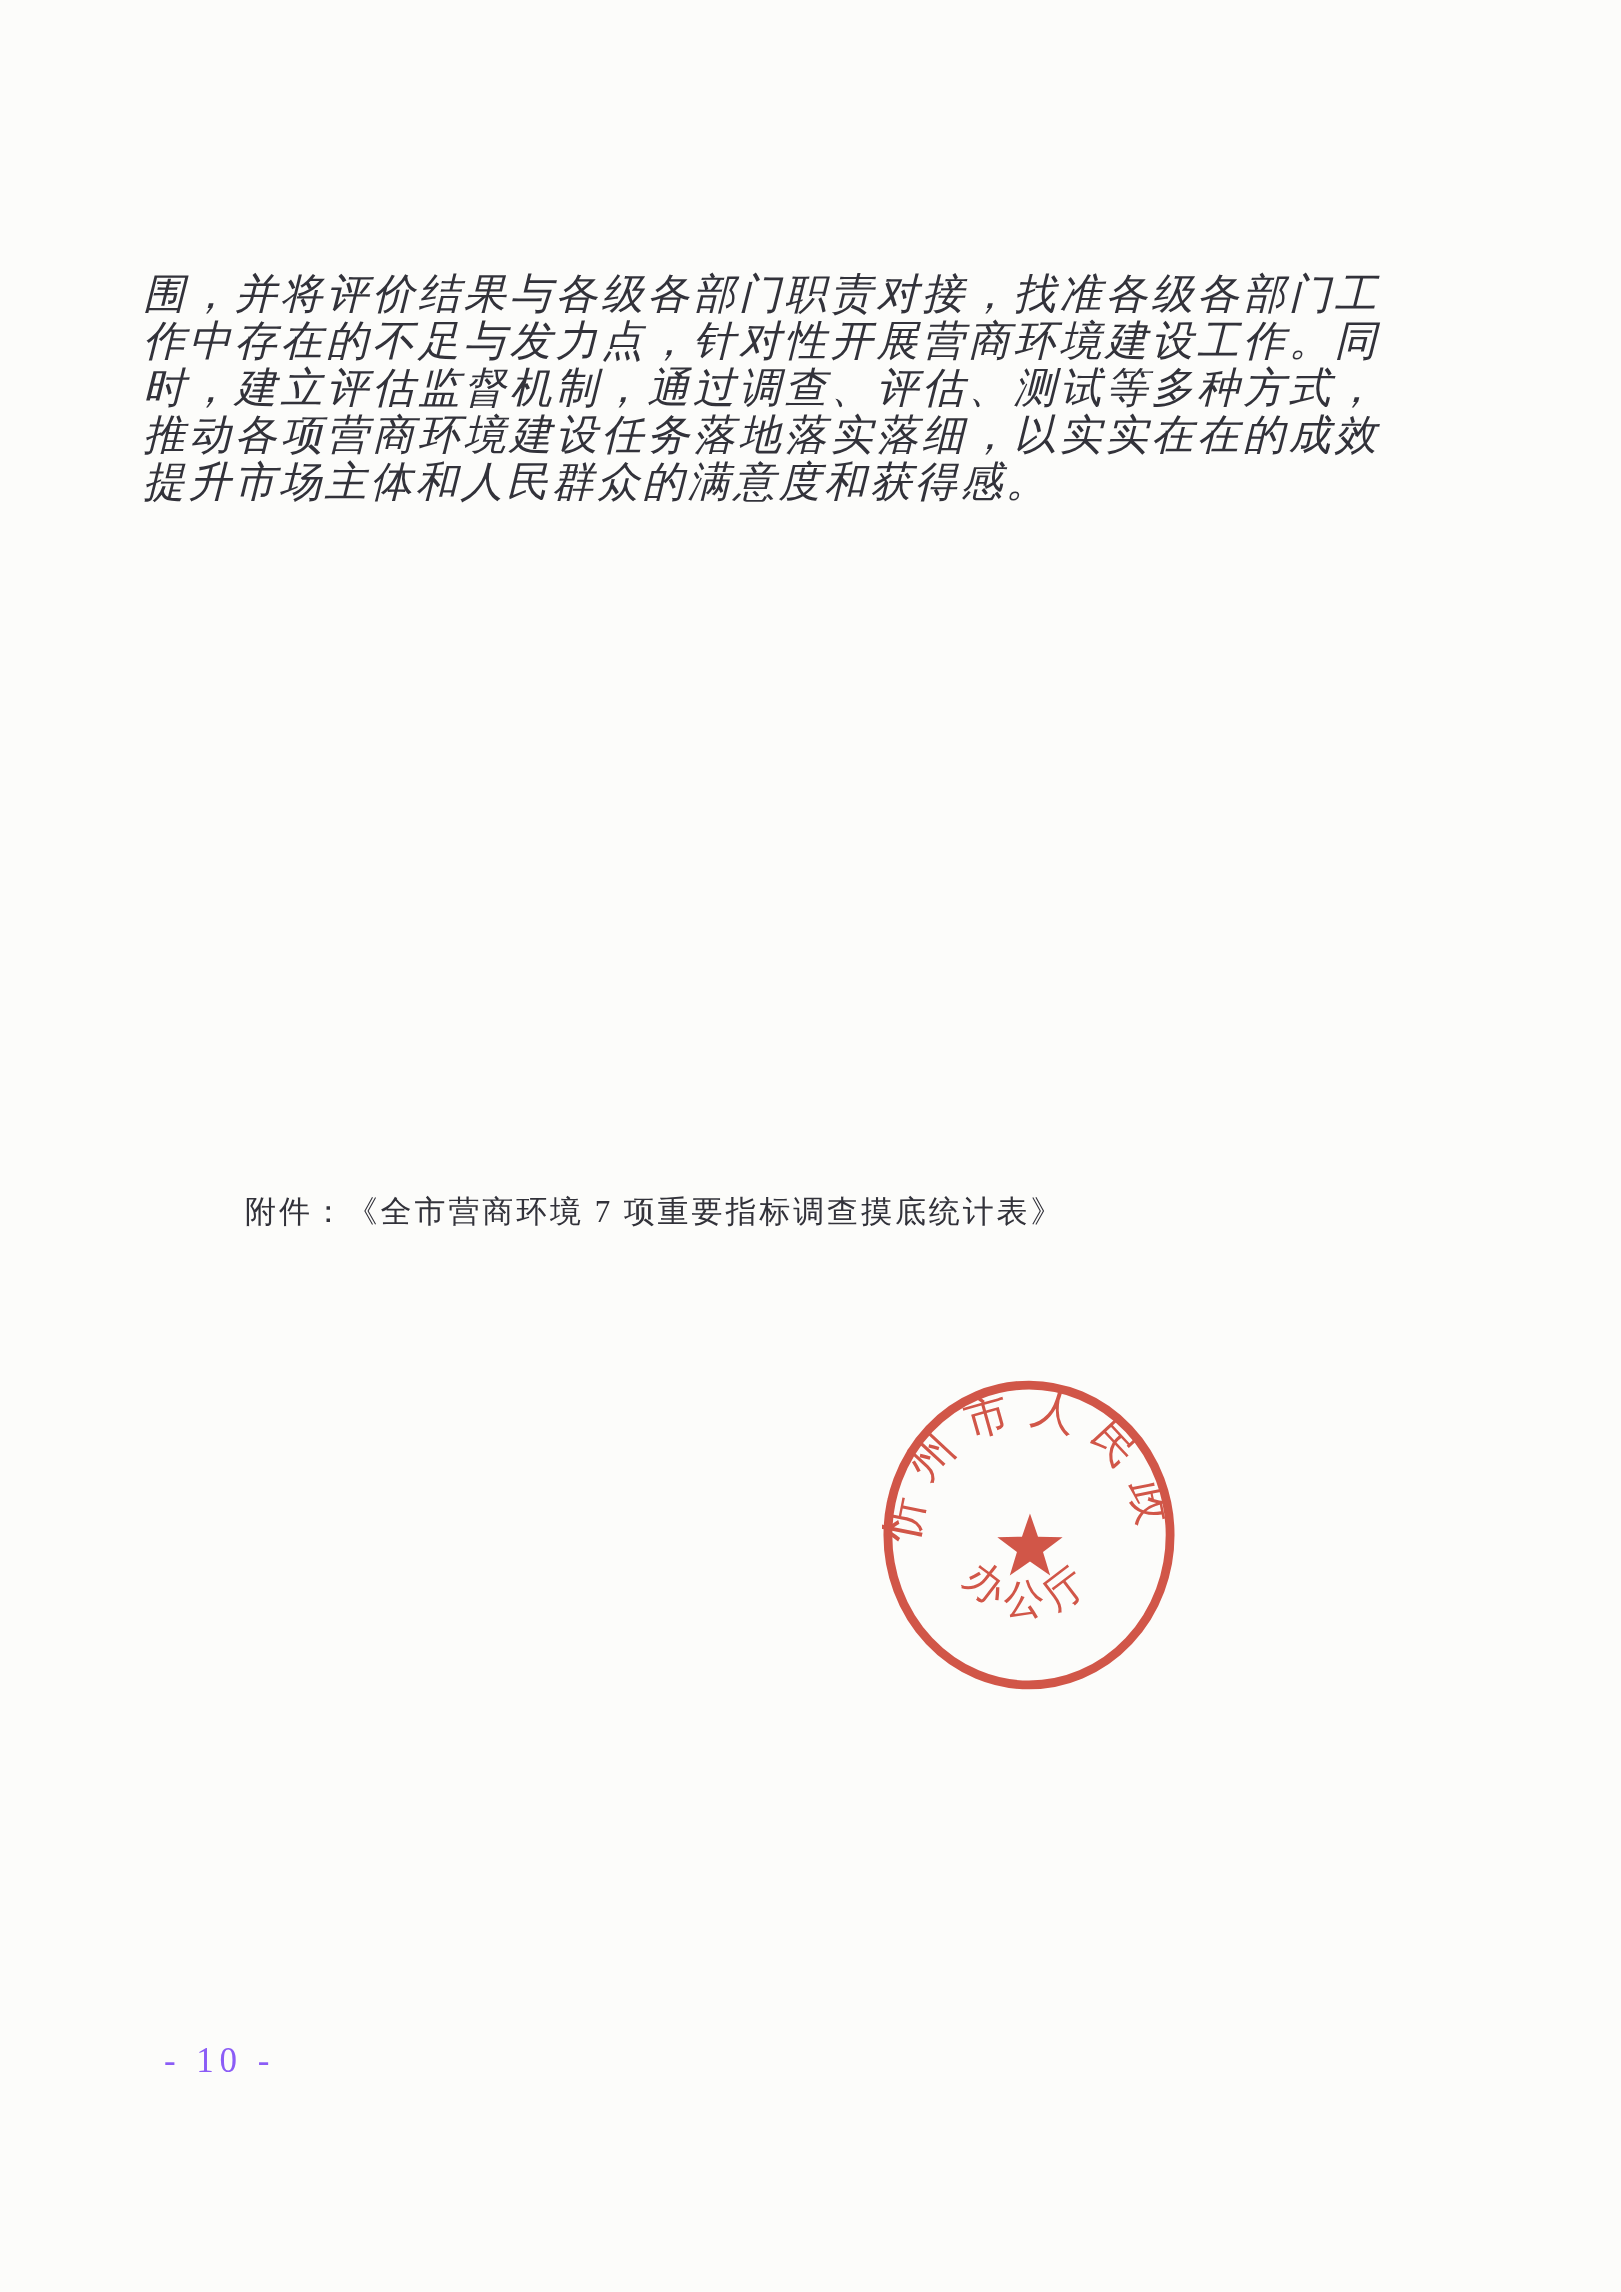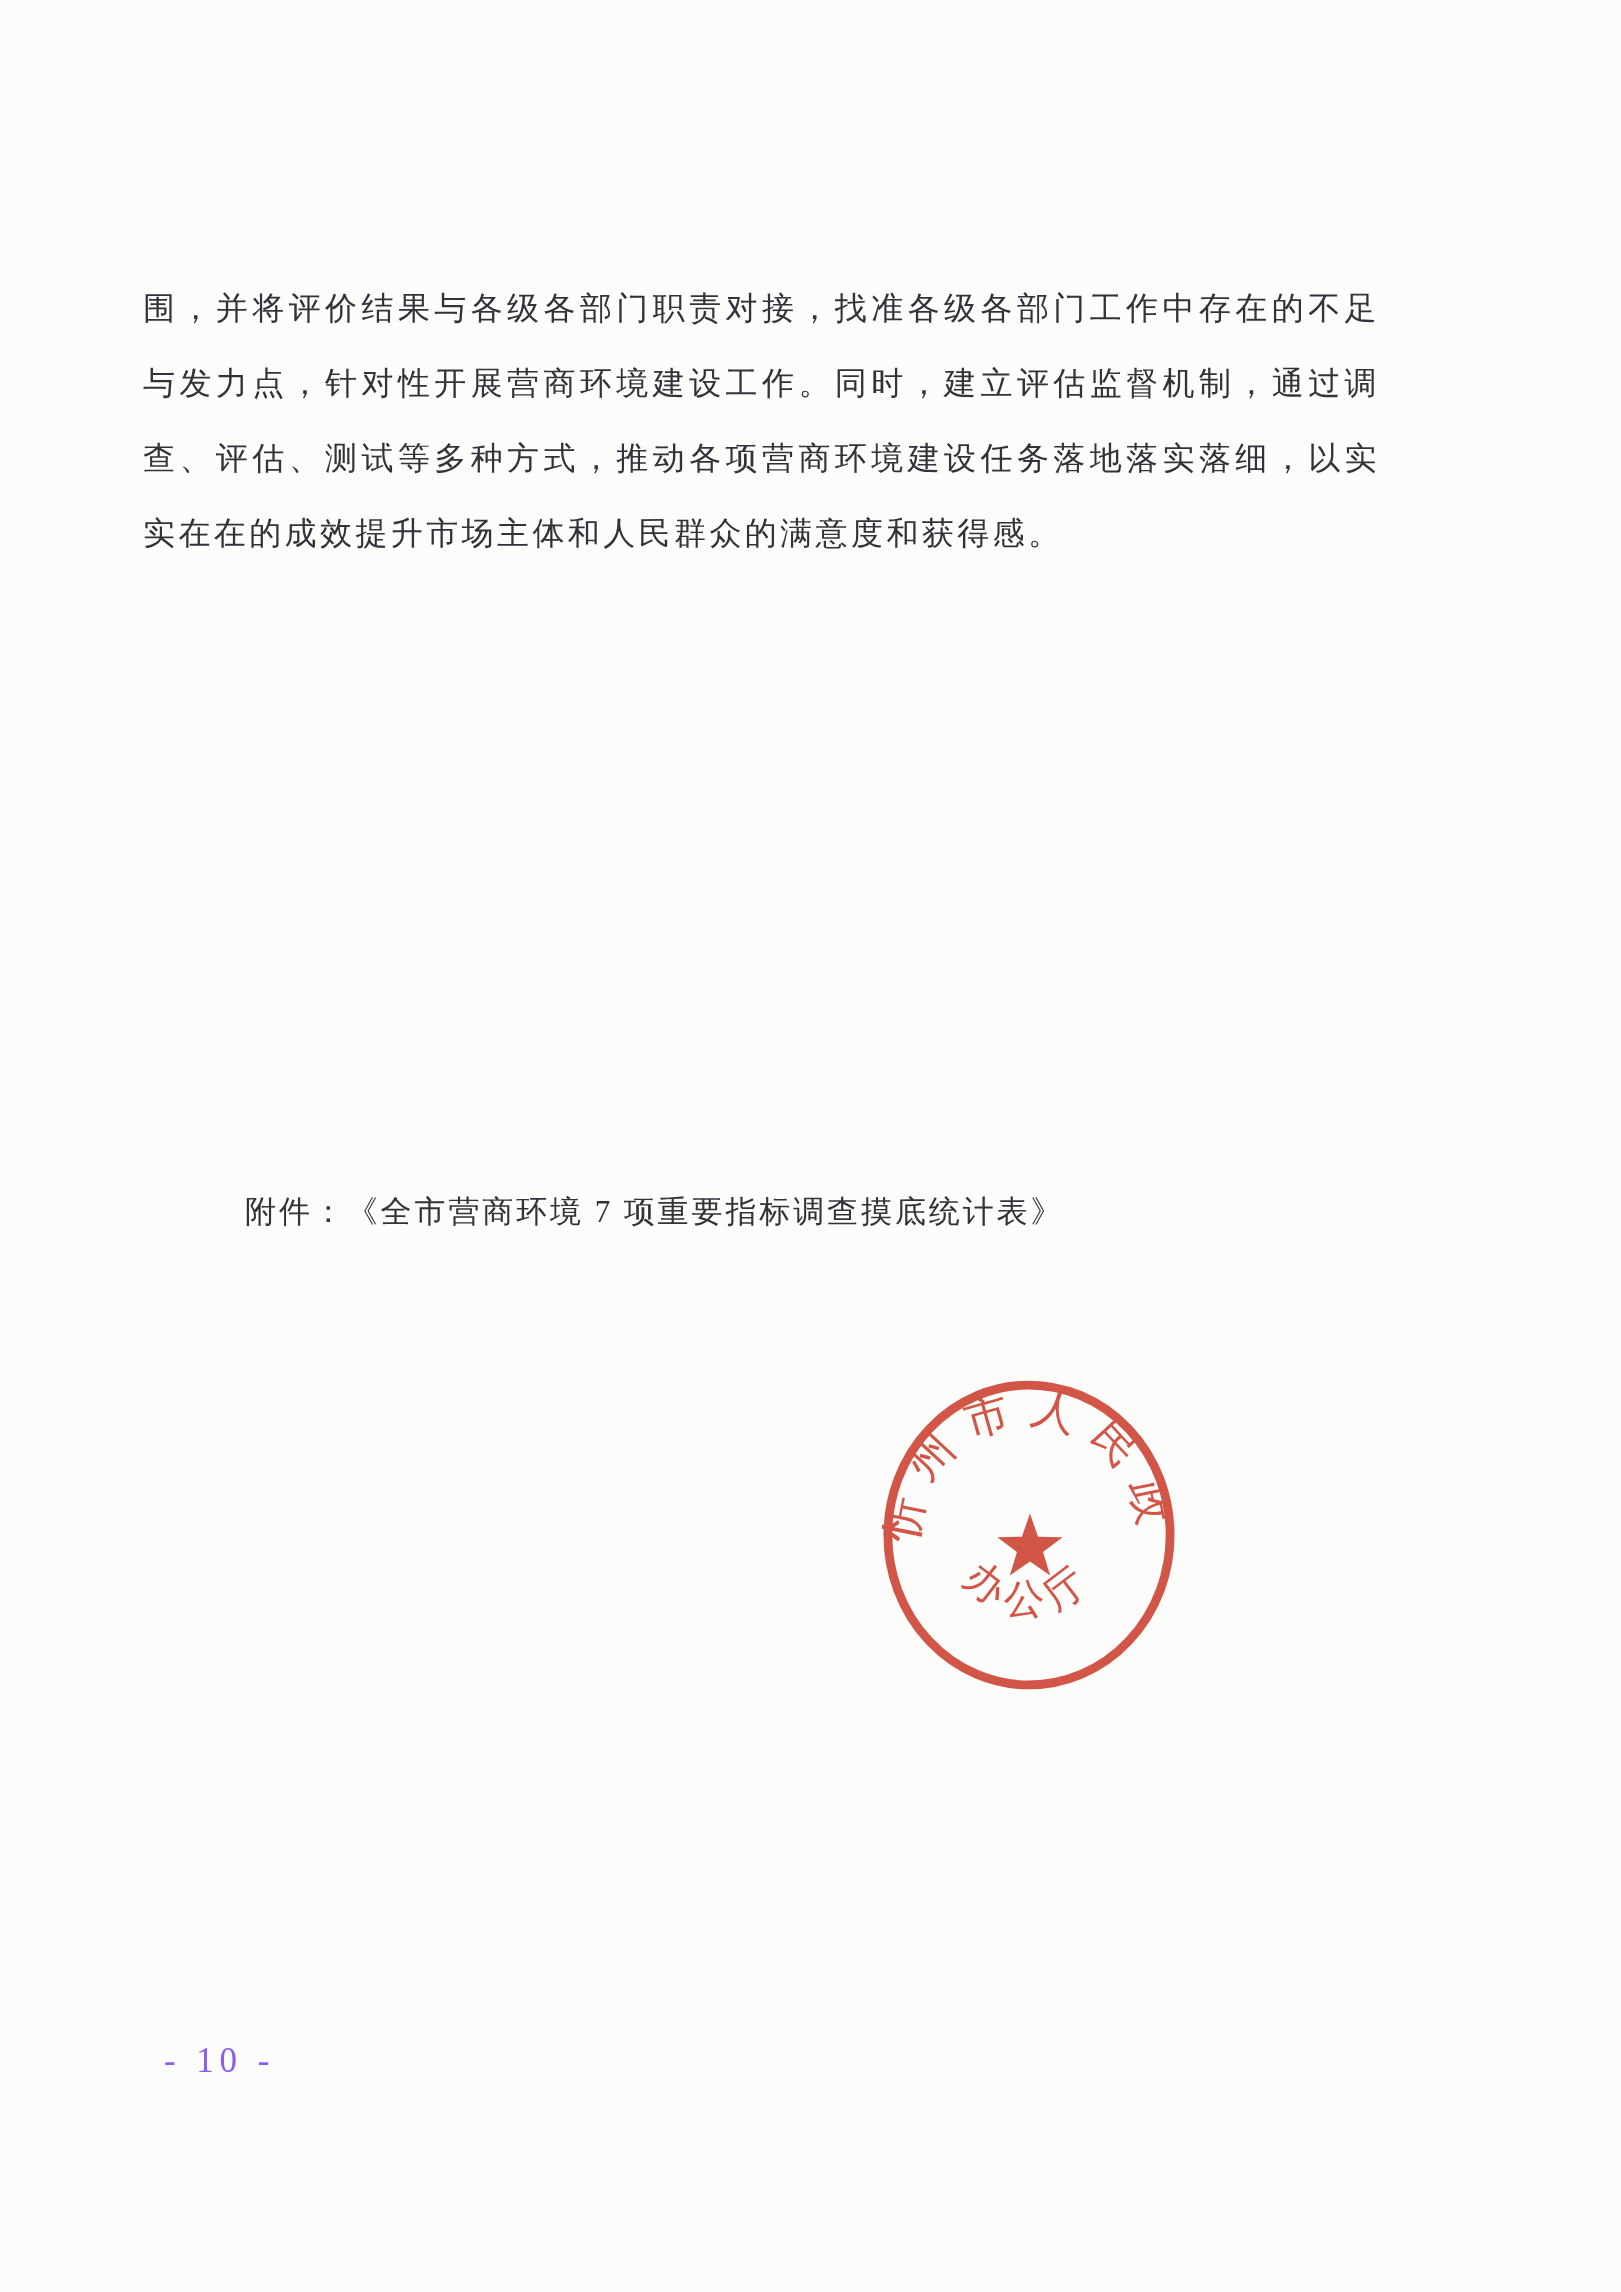--- a/index.html
+++ b/index.html
@@ -15,24 +15,25 @@
     background: #fcfcfa;
     overflow: hidden;
     font-family: "Liberation Serif", "DejaVu Serif", serif;
     color: #32323a;
   }
   .body-text {
     position: absolute;
     left: 143px;
     top: 271px;
     width: 1237px;
-    font-size: 32px;
-    line-height: 75px;
+    font-size: 42px;
+    line-height: 47px;
     letter-spacing: 3.4px;
     text-align: justify;
+    font-style: italic;
   }
   .para { margin: 0; }
   .para.indent { text-indent: 2em; }
   .seg-none { text-decoration: none; }
   .seg-wavy {
     text-decoration-line: underline;
     text-decoration-style: wavy;
     text-decoration-color: #8f8f8f;
     text-decoration-thickness: 2px;
     text-underline-offset: 9.8px;

